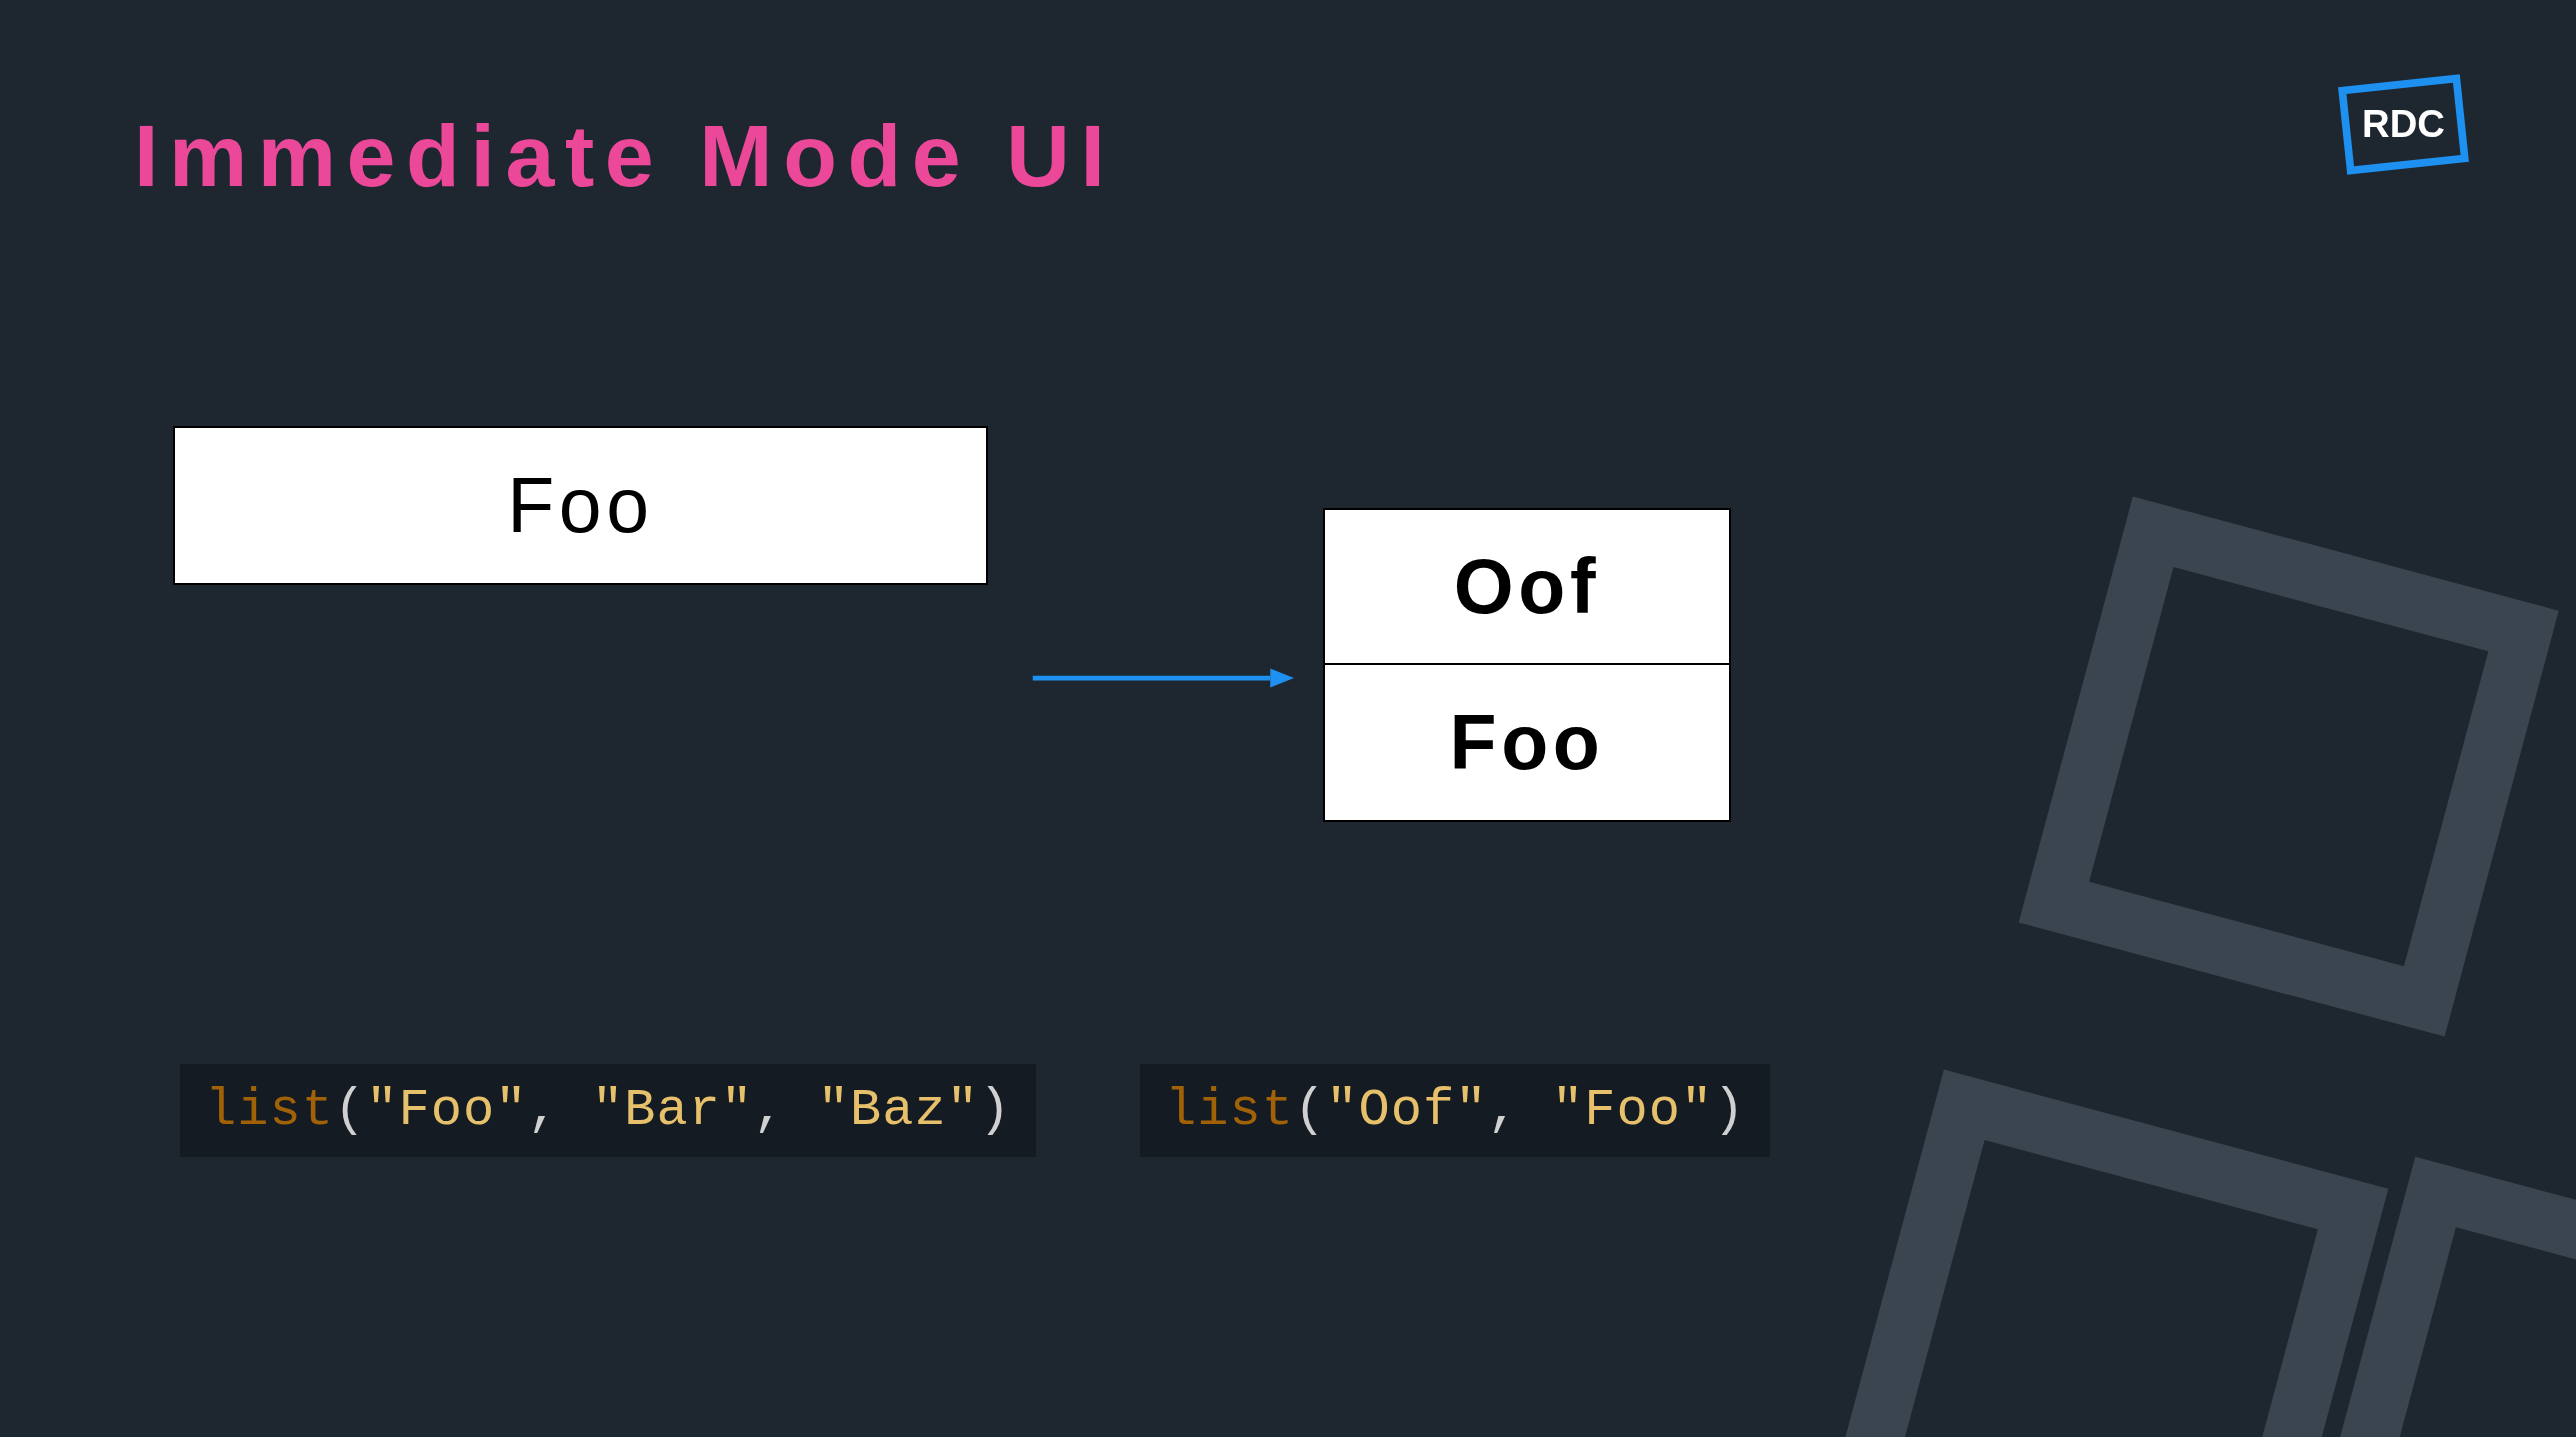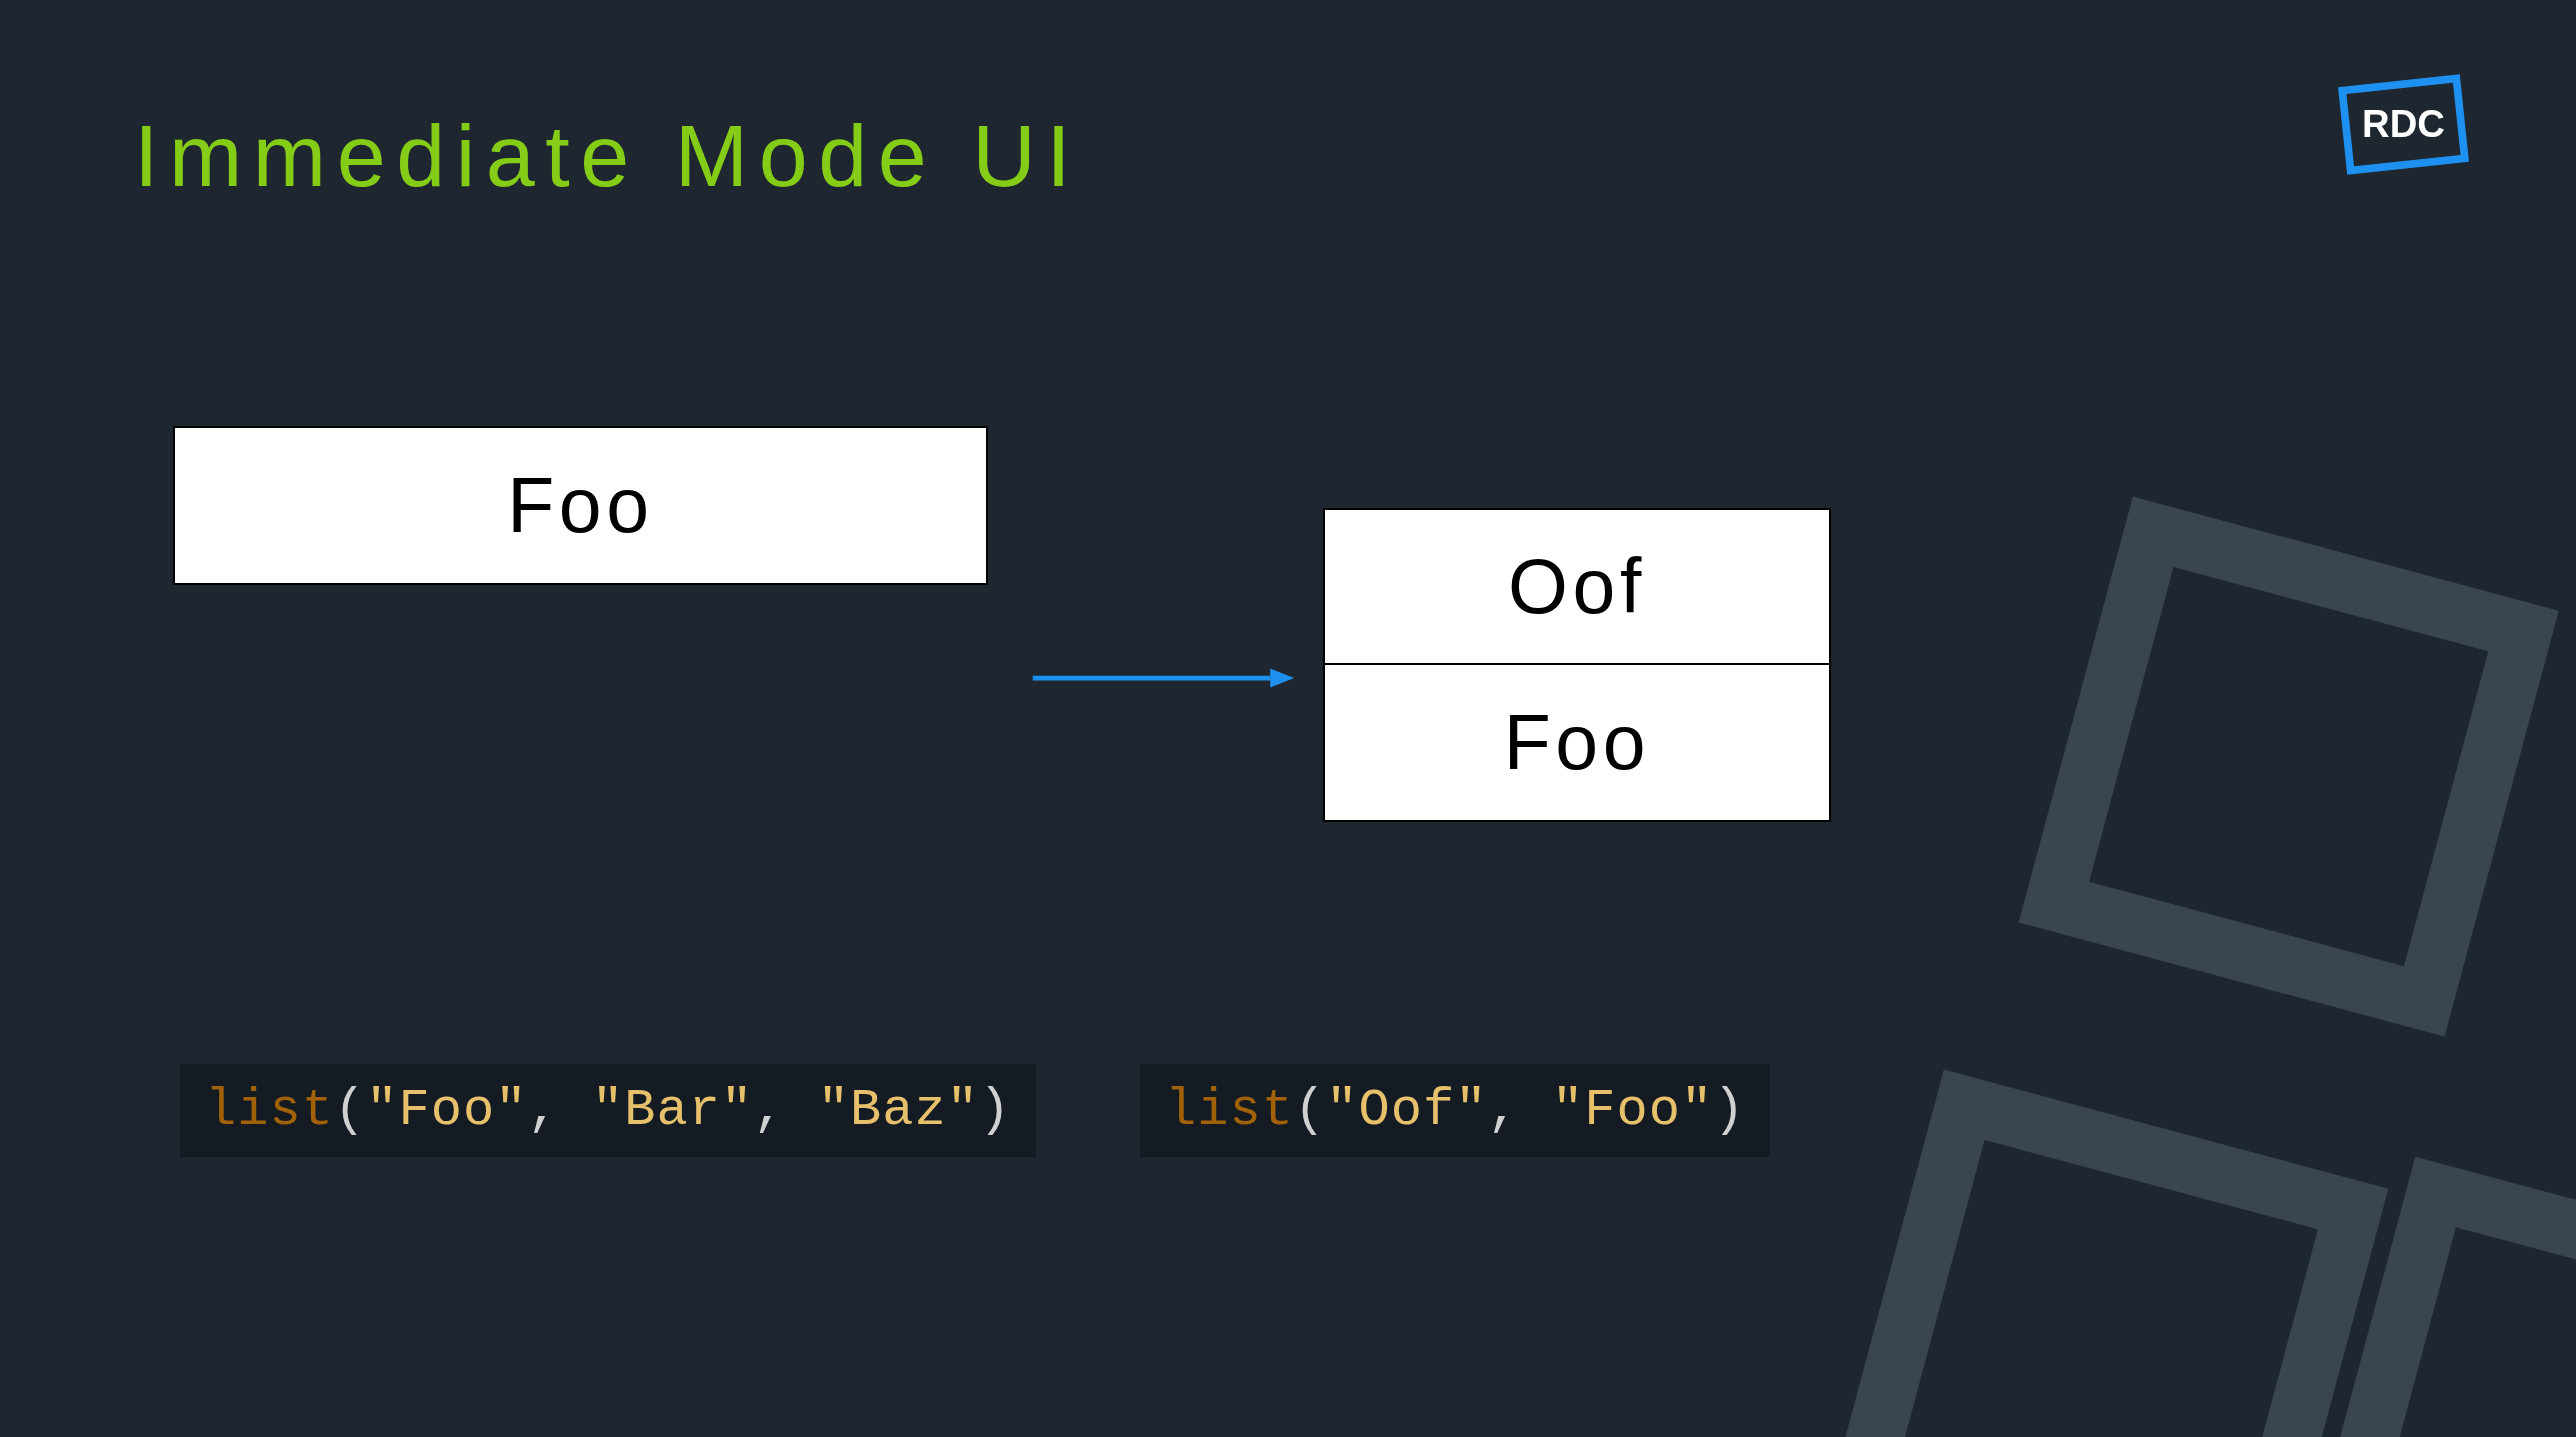--- a/index.html
+++ b/index.html
@@ -18,23 +18,23 @@
     bottom: -383px;
     width: 1342px;
     height: 1342px;
     pointer-events: none;
     z-index: 0;
   }
   .title {
     position: absolute;
     top: 105px;
     left: 134px;
-    color: #84cc16;
+    color: #ec4899;
     font-size: 88px;
-    font-weight: 400;
+    font-weight: 700;
     letter-spacing: 0.12em;
   }
   .logo {
     position: absolute;
     top: 67px;
     right: 96px;
     width: 153px;
     height: 115px;
   }
   .list-box {
@@ -55,21 +55,22 @@
   }
   .list-box .row:last-child { border-bottom: none; }
   .left-box {
     top: 426px;
     left: 173px;
     width: 815px;
   }
   .right-box {
     top: 508px;
     left: 1323px;
-    width: 508px;
+    width: 408px;
+    font-weight: bold;
   }
   .right-box .row { height: 155px; }
   .arrow {
     position: absolute;
     top: 659px;
     left: 1027px;
     width: 268px;
     height: 38px;
   }
   .code {

